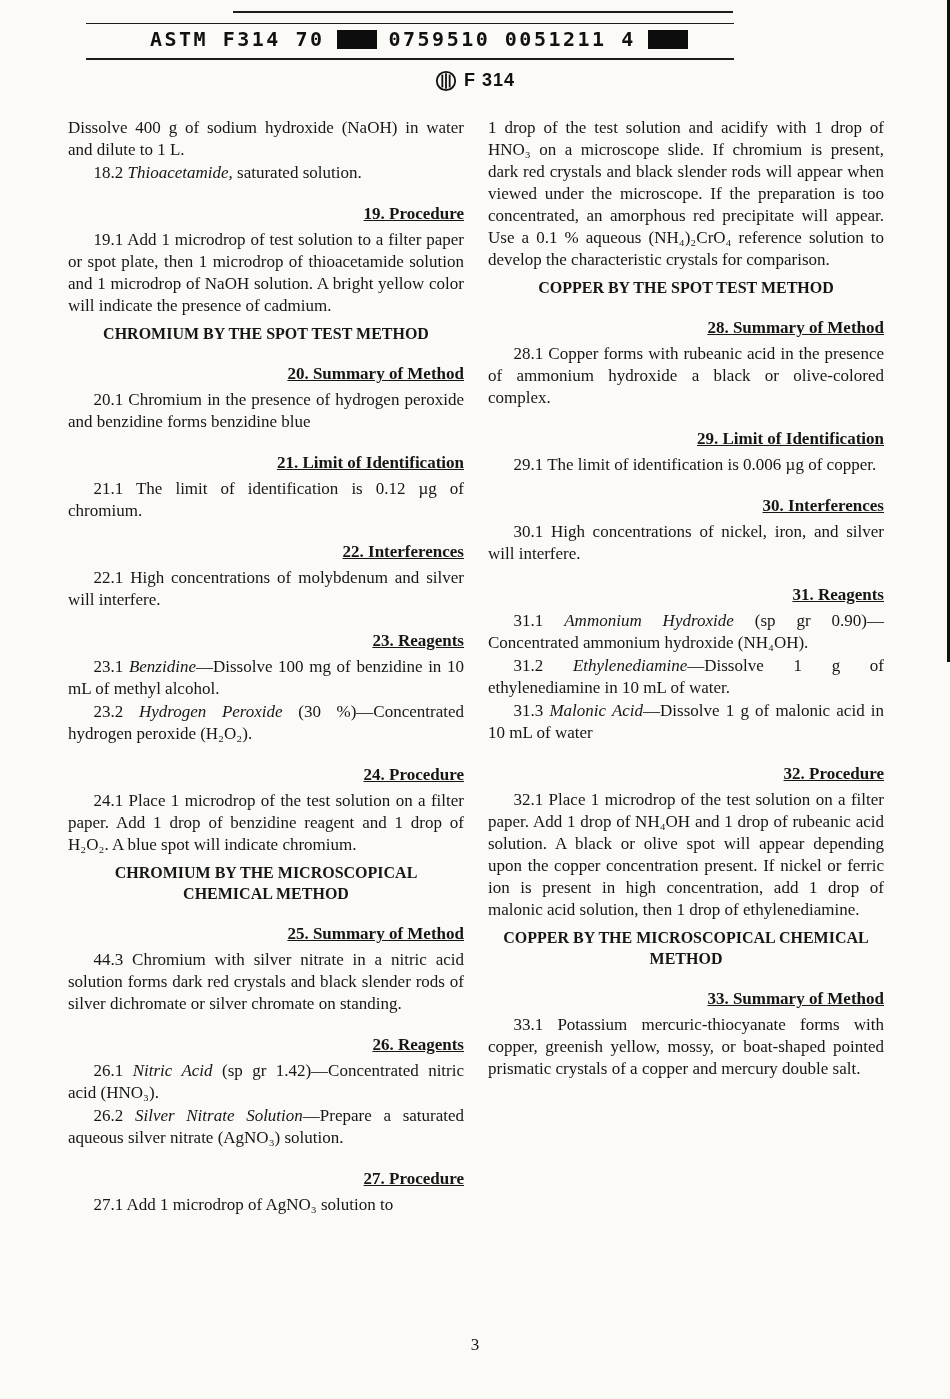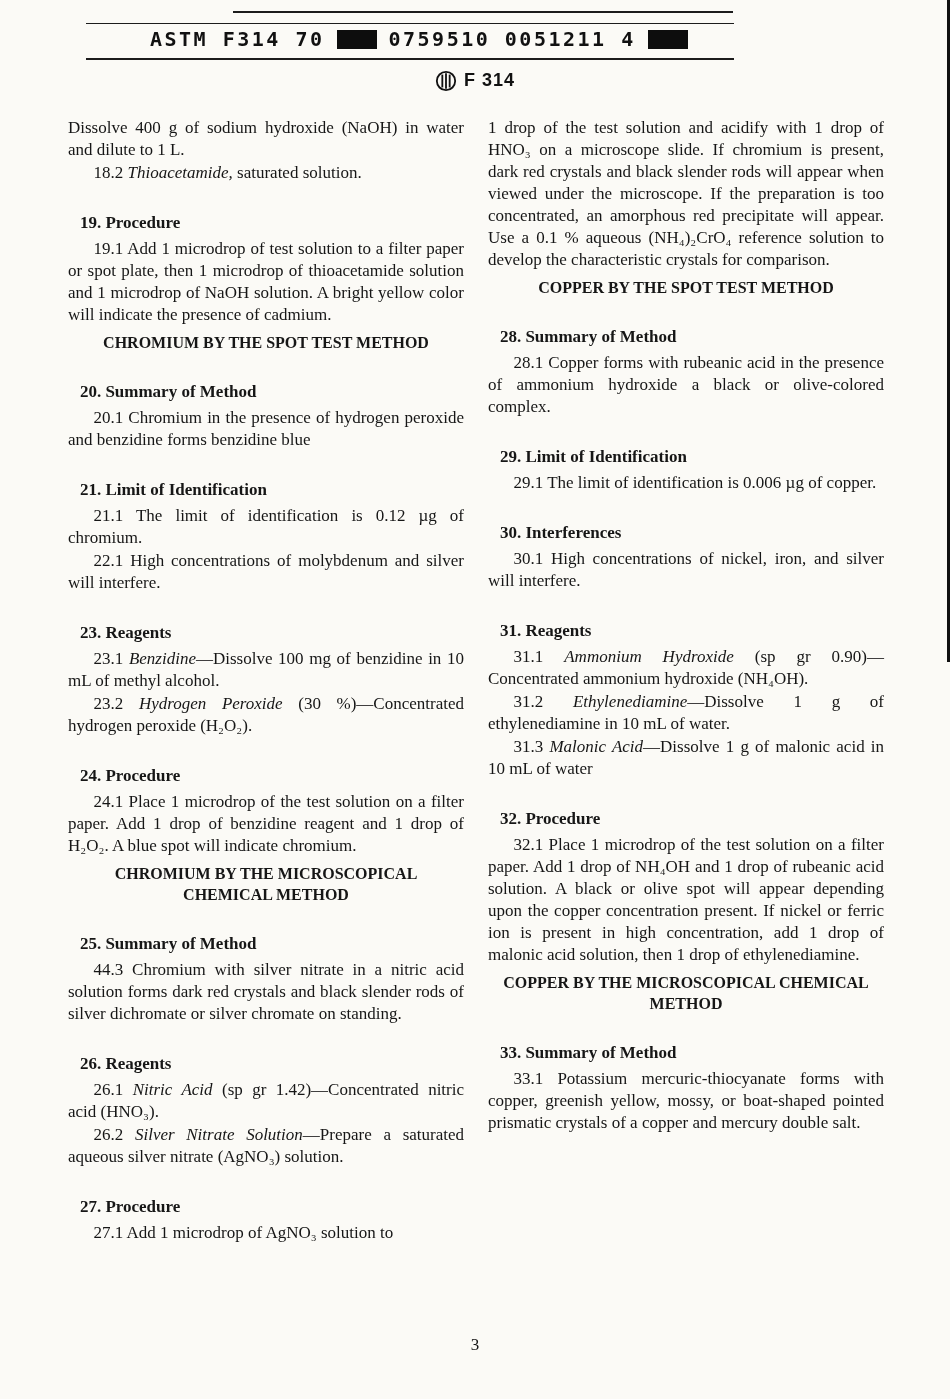--- a/index.html
+++ b/index.html
@@ -44,23 +44,24 @@
     width: 396px;
     font-size: 17px;
     line-height: 22px;
     text-align: justify;
   }
   .para { margin: 1px 0; text-indent: 1.5em; }
   .para.noindent { text-indent: 0; }
   .it { font-style: italic; }
   .sec-heading {
     font-weight: bold;
-    margin: 28px 0 4px 0;
+    margin: 19px 0 4px 0;
     text-indent: 0.7em;
-    text-align: left;
+    text-align: right;
+    text-decoration: underline;
   }
   .center-heading {
     font-weight: bold;
     font-size: 16px;
     line-height: 21px;
     text-align: center;
     margin: 6px 6px 9px 6px;
   }
   
   .footer {
@@ -102,20 +103,21 @@
     <div class="col">
         <p class="para noindent"><span>Dissolve 400 g of sodium hydroxide (NaOH) in water and dilute to 1 L.</span></p>
         <p class="para"><span>18.2 </span><span class="it">Thioacetamide,</span><span> saturated solution.</span></p>
         <div class="sec-heading">19. Procedure</div>
         <p class="para"><span>19.1 Add 1 microdrop of test solution to a filter paper or spot plate, then 1 microdrop of thioacetamide solution and 1 microdrop of NaOH solution. A bright yellow color will indicate the presence of cadmium.</span></p>
         <div class="center-heading">CHROMIUM BY THE SPOT TEST METHOD</div>
         <div class="sec-heading">20. Summary of Method</div>
         <p class="para"><span>20.1 Chromium in the presence of hydrogen peroxide and benzidine forms benzidine blue</span></p>
         <div class="sec-heading">21. Limit of Identification</div>
         <p class="para"><span>21.1 The limit of identification is 0.12 µg of chromium.</span></p>
+        <div class="sec-heading">22. Interferences</div>
         <p class="para"><span>22.1 High concentrations of molybdenum and silver will interfere.</span></p>
         <div class="sec-heading">23. Reagents</div>
         <p class="para"><span>23.1 </span><span class="it">Benzidine</span><span>—Dissolve 100 mg of benzidine in 10 mL of methyl alcohol.</span></p>
         <p class="para"><span>23.2 </span><span class="it">Hydrogen Peroxide</span><span> (30 %)—Concentrated hydrogen peroxide (H₂O₂).</span></p>
         <div class="sec-heading">24. Procedure</div>
         <p class="para"><span>24.1 Place 1 microdrop of the test solution on a filter paper. Add 1 drop of benzidine reagent and 1 drop of H₂O₂. A blue spot will indicate chromium.</span></p>
         <div class="center-heading">CHROMIUM BY THE MICROSCOPICAL CHEMICAL METHOD</div>
         <div class="sec-heading">25. Summary of Method</div>
         <p class="para"><span>44.3 Chromium with silver nitrate in a nitric acid solution forms dark red crystals and black slender rods of silver dichromate or silver chromate on standing.</span></p>
         <div class="sec-heading">26. Reagents</div>

